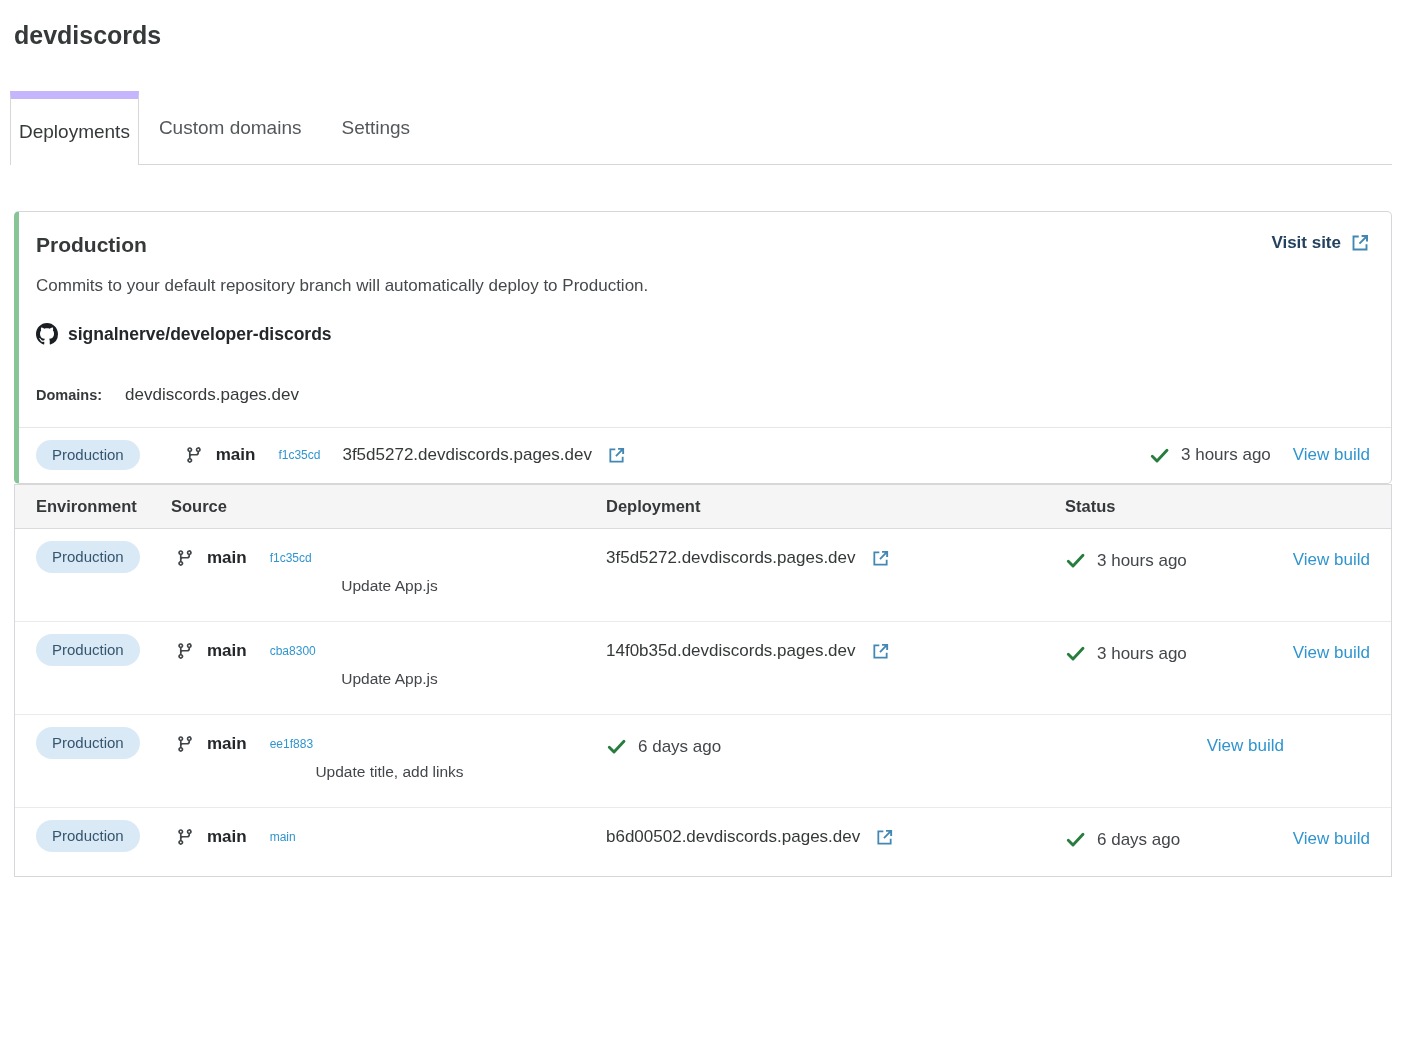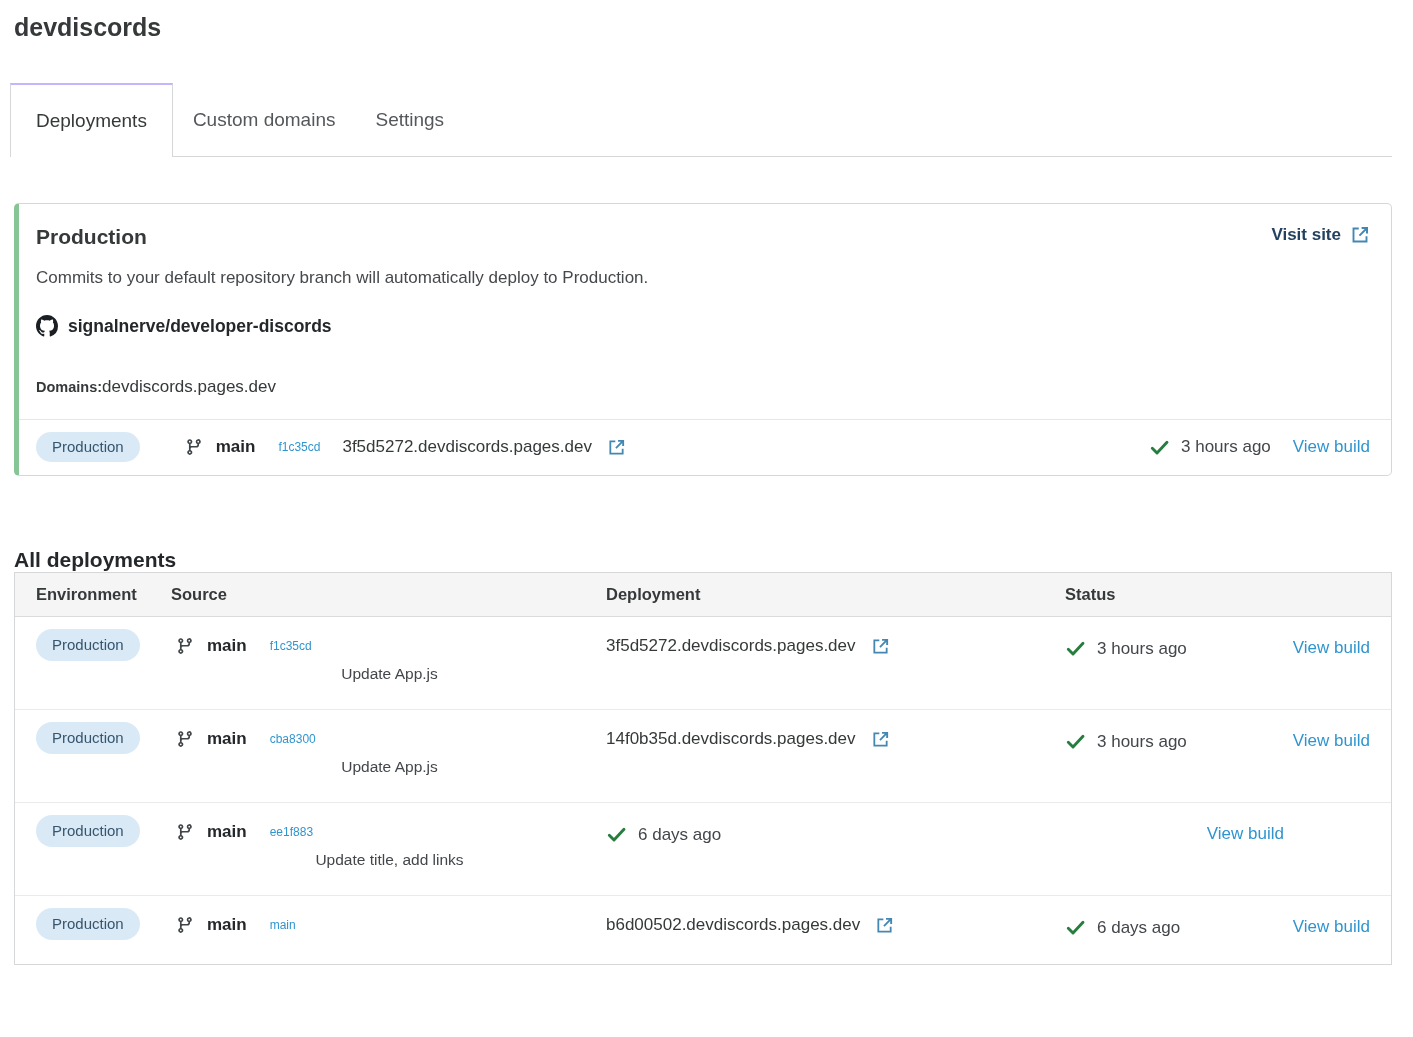--- a/index.html
+++ b/index.html
@@ -8,42 +8,42 @@
     width: 1413px; min-height: 1037px;
     font-family: "Liberation Sans", sans-serif;
     color: #36393a;
     position: relative;
   }
   .page { padding: 0 21px 30px 14px; }
 
   
   .page-title {
     font-size: 25px; font-weight: 700; color: #36393a;
-    padding-top: 12px; line-height: 30px;
+    padding-top: 20px; line-height: 30px;
   }
 
   
   .tabs {
     display: flex; align-items: stretch;
     margin-top: 41px; margin-left: -4px;
     border-bottom: 1px solid #d5d7d8;
     height: 74px;
   }
   .tab {
     display: flex; align-items: center;
     padding: 0 20px; font-size: 19px; color: #55585b;
     cursor: pointer; position: relative;
   }
   .tab.active {
     background: #fff;
     border: 1px solid #d5d7d8;
-    border-top: 2px solid #c4b5fd;
+    border-top: 8px solid #c4b5fd;
     border-bottom: none;
     margin-bottom: -1px;
-    padding: 0 25px;
+    padding: 0 8px;
     color: #36393a;
   }
 
   
   .card {
     margin-top: 46px;
     border: 1px solid #d5d7d8;
     border-left: 5px solid #87c596;
     border-radius: 5px;
     background: #fff;
@@ -56,21 +56,21 @@
     color: #24425f; font-size: 17px; font-weight: 600;
     text-decoration: none; cursor: pointer;
   }
   .card-desc { margin-top: 19px; font-size: 17px; color: #46494c; }
   .repo-row {
     margin-top: 27px; display: flex; align-items: center; gap: 10px;
     font-size: 17.5px; font-weight: 700; color: #25282b; cursor: pointer;
   }
   .domains-row {
     margin-top: 24px; padding-bottom: 22px;
-    display: flex; align-items: baseline; 
+    display: flex; align-items: baseline; gap: 23px;
   }
   .domains-label { font-size: 14.5px; font-weight: 600; color: #36393a; }
   .domains-value { font-size: 17px; color: #36393a; margin-top: 16px; }
 
   .card-deploy-row {
     border-top: 1px solid #e4e6e7;
     padding: 12px 21px 13px 17px;
     display: flex; align-items: center;
   }
 
@@ -200,21 +200,20 @@
                 <path fill="none" stroke="#267d3e" stroke-width="2.2" stroke-linecap="round" stroke-linejoin="round" d="M2.5 8.6l3.6 3.6L13.7 4"></path>
               </svg>
           </span>
           <span class="status-time">3 hours ago</span>
         </span>
         <a class="view-build">View build</a>
       </span>
     </div>
   </div>
 
-  <h2 class="section-title">All deployments</h2>
 
   <div class="table">
     <div class="thead">
       <span>Environment</span>
       <span>Source</span>
       <span>Deployment</span>
       <span>Status</span>
       <span></span>
     </div>
 

